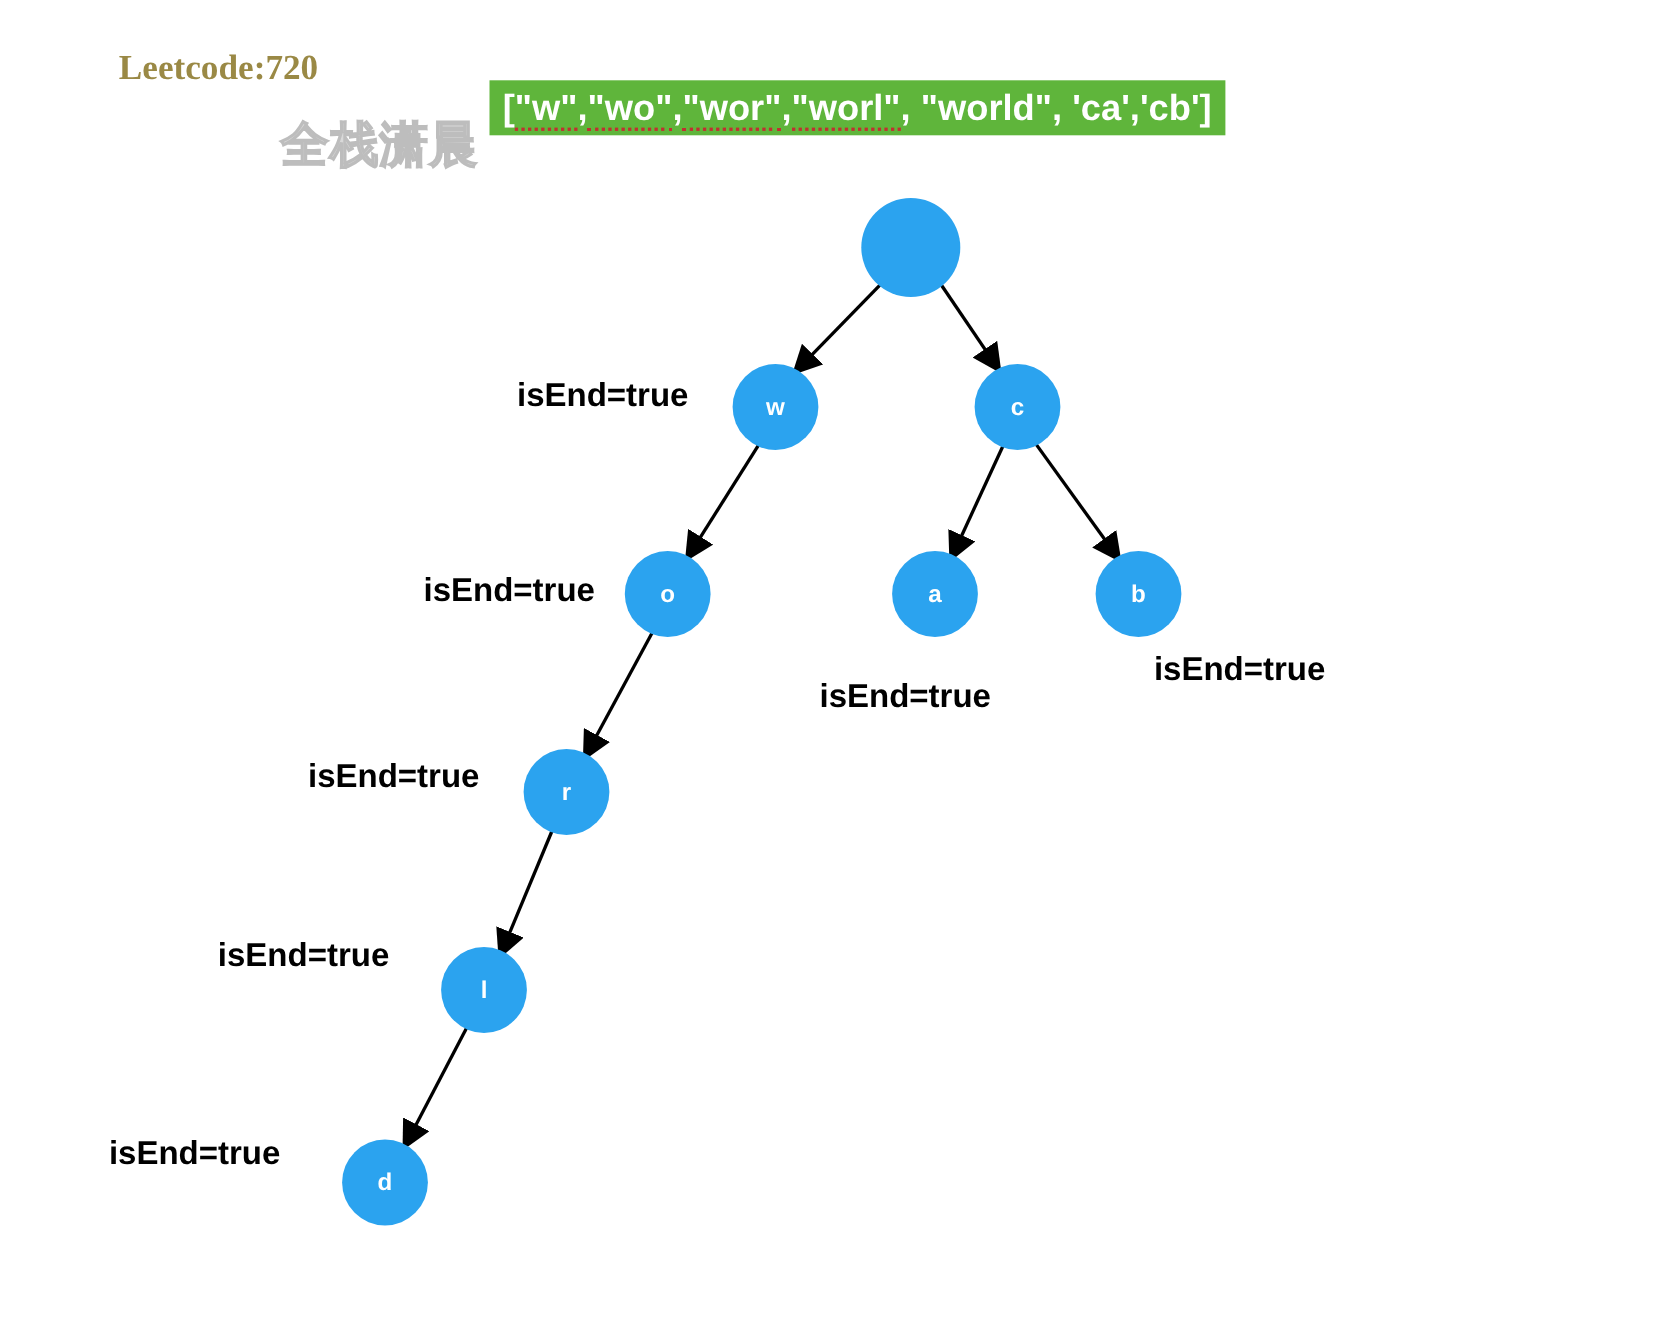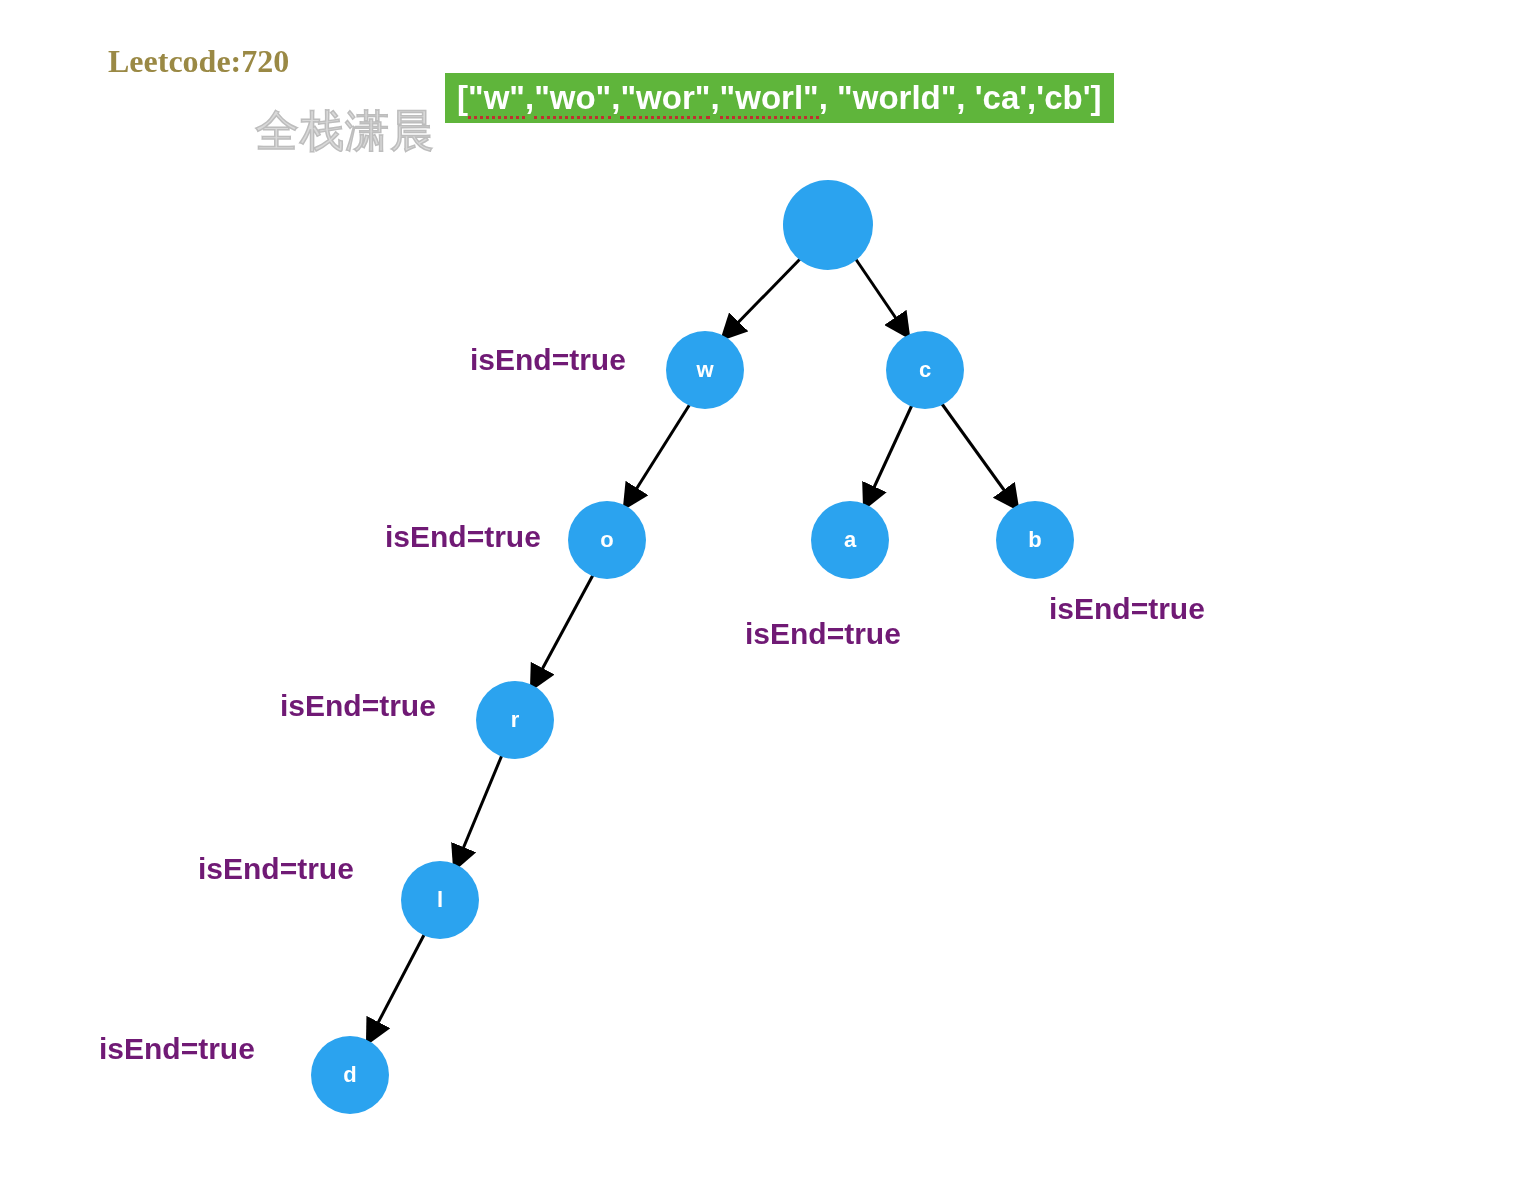--- a/index.html
+++ b/index.html
@@ -14,21 +14,21 @@
   }
   .title {
     position: absolute;
     font-weight: 700;
     color: #9a8945;
     font-size: 32px;
     font-family: Liberation Serif, serif;
   }
   .watermark {
     position: absolute;
-    font-weight: 400;
+    font-weight: 700;
     font-size: 44px;
     color: #d9d9d9;
     -webkit-text-stroke: 1.5px #bdbdbd;
     letter-spacing: 1px;
   }
   .banner {
     position: absolute;
     background: #5fb53b;
     color: #ffffff;
     font-weight: 600;
@@ -48,21 +48,21 @@
     justify-content: center;
     color: #ffffff;
     font-weight: 600;
     font-size: 22px;
   }
   .node.root { width: 90px; height: 90px; }
   .label {
     position: absolute;
     font-weight: 800;
     font-size: 30px;
-    color: #701a75;
+    color: #000000;
     white-space: nowrap;
   }
   svg.edges {
     position: absolute;
     left: 0;
     top: 0;
     width: 1520px;
     height: 1200px;
     pointer-events: none;
   }

